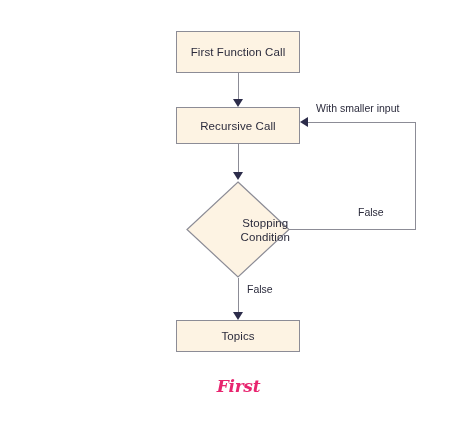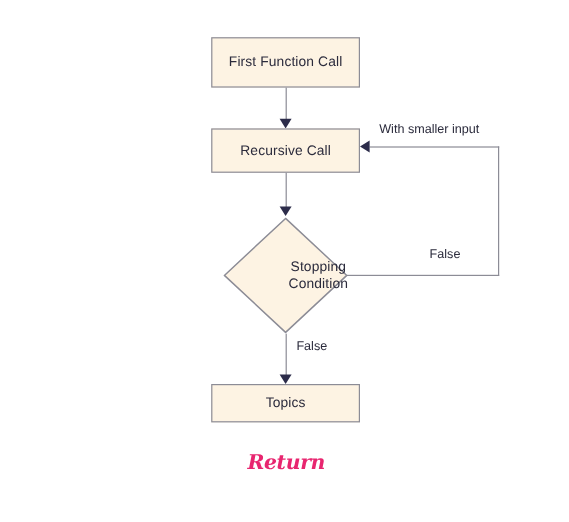--- a/index.html
+++ b/index.html
@@ -146,16 +146,16 @@
   <div class="edge-line edge-v" style="left:238px; top:278px; height:38px;"></div>
   <div class="arrow-down" style="left:233px; top:312px;"></div>
 
   <span class="edge-label" style="left:247px; top:283px;">False</span>
 
   <div class="node-box" style="left:176px; top:320px; width:124px; height:32px;">
     <span class="node-label">Topics</span>
   </div>
 
   <div class="logo" style="left:196px; top:377px; width:85px;">
-    <div class="logo-topics">Return</div>
+    <div class="logo-topics">First</div>
   </div>
 
 </div>
 
 </body></html>

